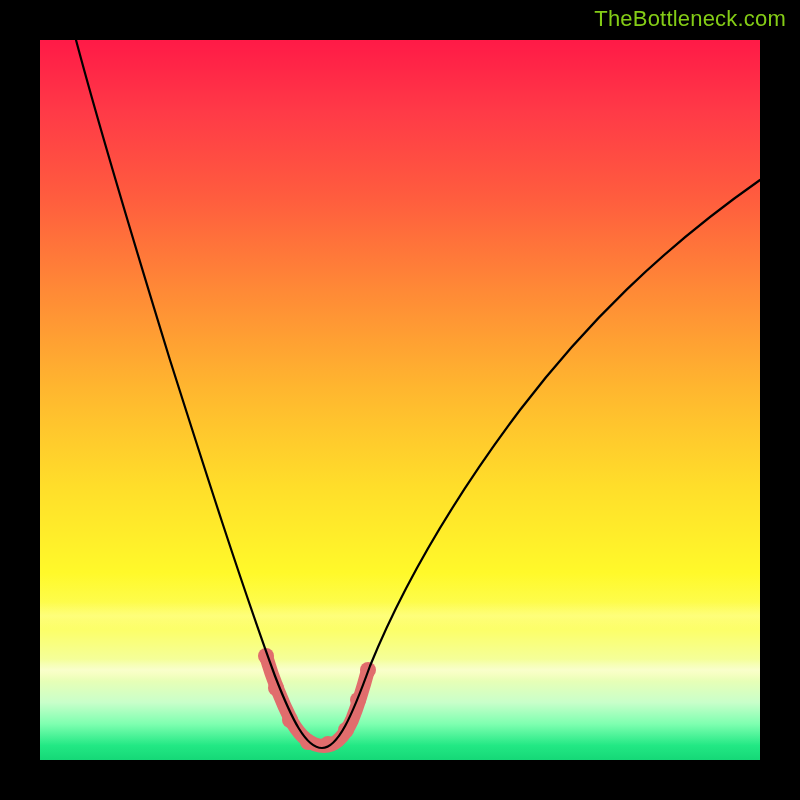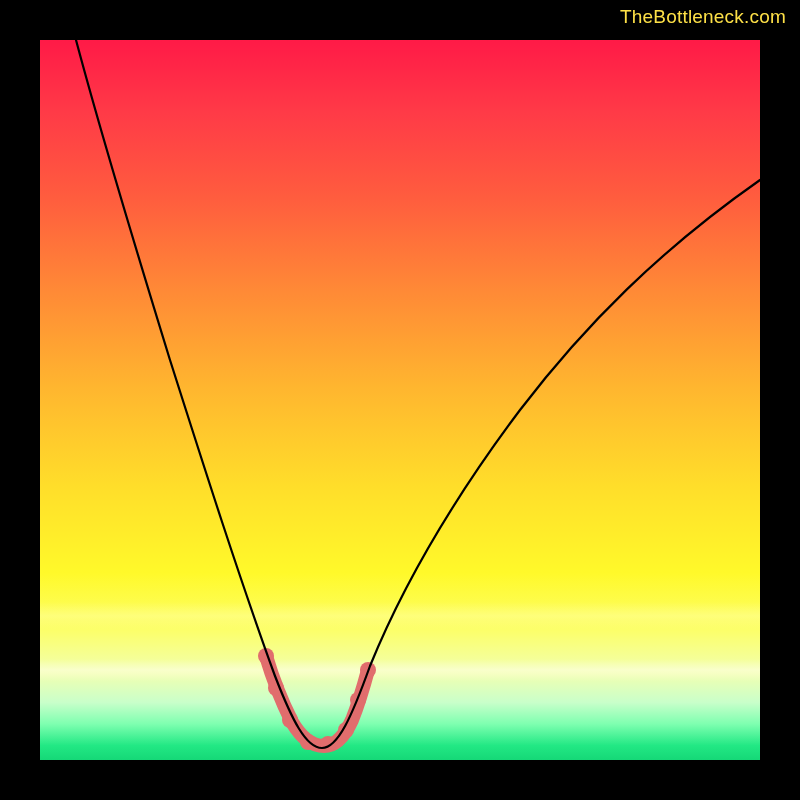--- a/index.html
+++ b/index.html
@@ -42,23 +42,23 @@
   }
   .stripe {
     position: absolute;
     left: 0;
     width: 100%;
   }
   .attribution {
     position: absolute;
     top: 6px;
     right: 14px;
-    font-size: 19px;
+    font-size: 22px;
     font-weight: 400;
-    color: #fde047;
+    color: #84cc16;
     letter-spacing: 0.2px;
     user-select: none;
     text-align: center;
   }
   svg.overlay {
     position: absolute;
     left: 0;
     top: 0;
     width: 720px;
     height: 720px;

